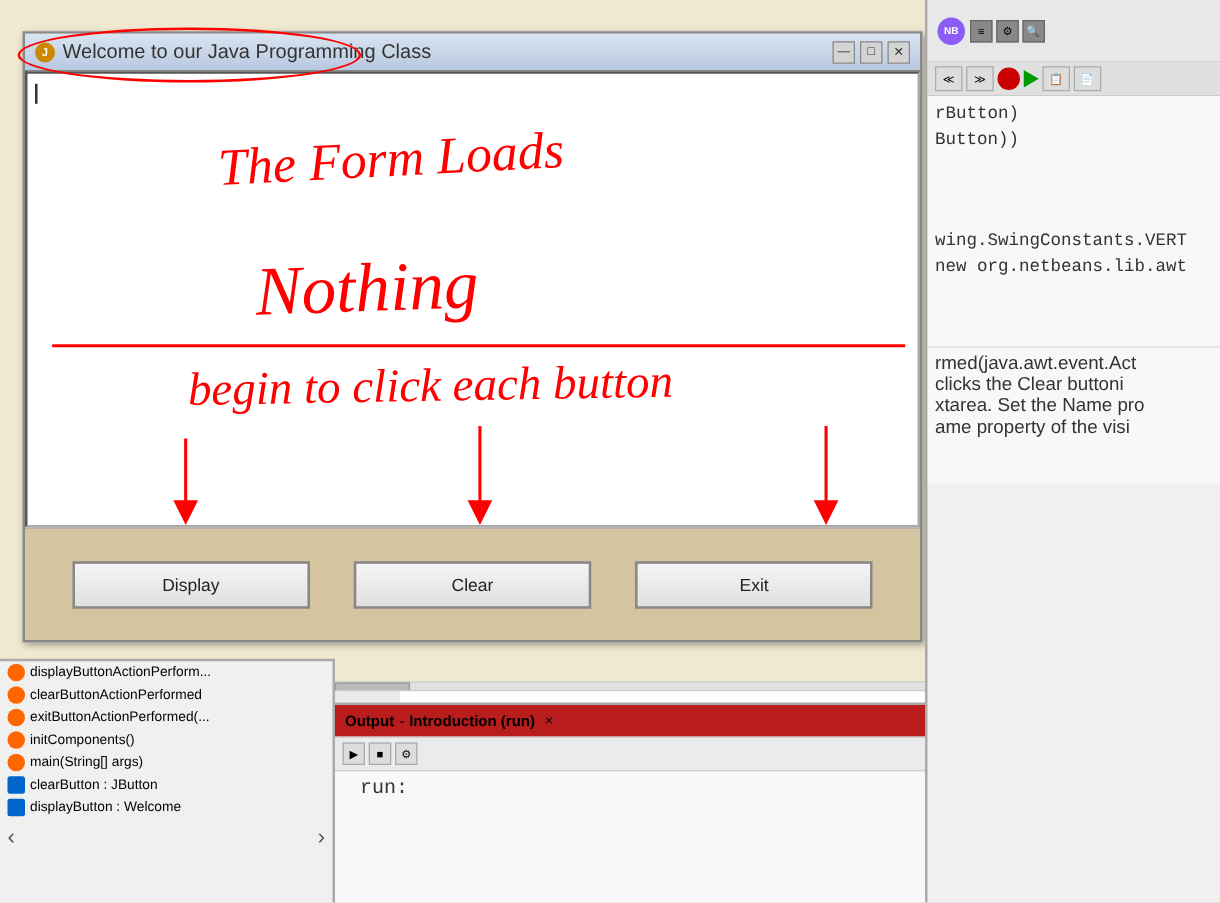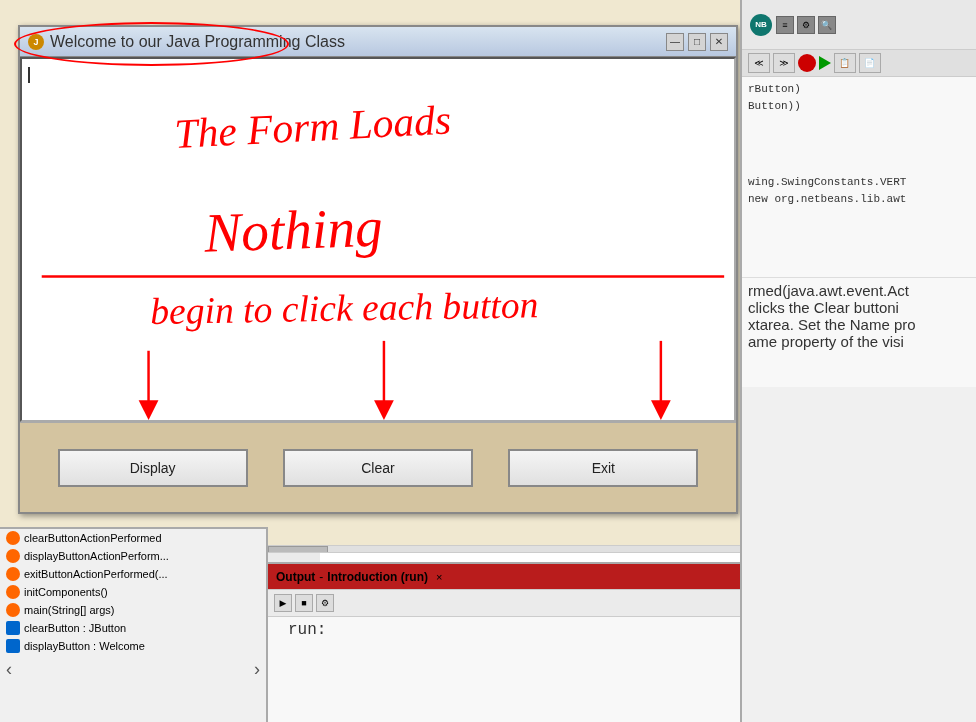--- a/index.html
+++ b/index.html
@@ -178,35 +178,35 @@
       border-bottom: 1px solid #ccc;
       display: flex;
       align-items: center;
       padding: 0 8px;
       gap: 4px;
     }
 
     .ide-toolbar-icon2 {
       width: 22px;
       height: 22px;
-      background: #0f766e;
+      background: #8b5cf6;
       border-radius: 50%;
       font-size: 9px;
       color: white;
       display: flex;
       align-items: center;
       justify-content: center;
     }
 
     
     .ide-code-area {
       background: #f8f8f8;
       padding: 4px 6px;
       font-family: 'Courier New', monospace;
-      font-size: 11px;
+      font-size: 14px;
       line-height: 1.5;
       height: 200px;
       overflow: hidden;
       color: #333;
     }
 
     .code-line {
       white-space: nowrap;
       overflow: hidden;
     }
@@ -424,25 +424,25 @@
         <button class="java-btn">Display</button>
         <button class="java-btn">Clear</button>
         <button class="java-btn">Exit</button>
       </div>
     </div>
 
     <div class="bottom-panel">
       <div class="bottom-panel-items">
         <div class="nav-item">
           <div class="nav-icon-method"></div>
+          <span>displayButtonActionPerform...</span>
+        </div>
+        <div class="nav-item">
+          <div class="nav-icon-method"></div>
           <span>clearButtonActionPerformed</span>
-        </div>
-        <div class="nav-item">
-          <div class="nav-icon-method"></div>
-          <span>displayButtonActionPerform...</span>
         </div>
         <div class="nav-item">
           <div class="nav-icon-method"></div>
           <span>exitButtonActionPerformed(...</span>
         </div>
         <div class="nav-item">
           <div class="nav-icon-method"></div>
           <span>initComponents()</span>
         </div>
         <div class="nav-item">

